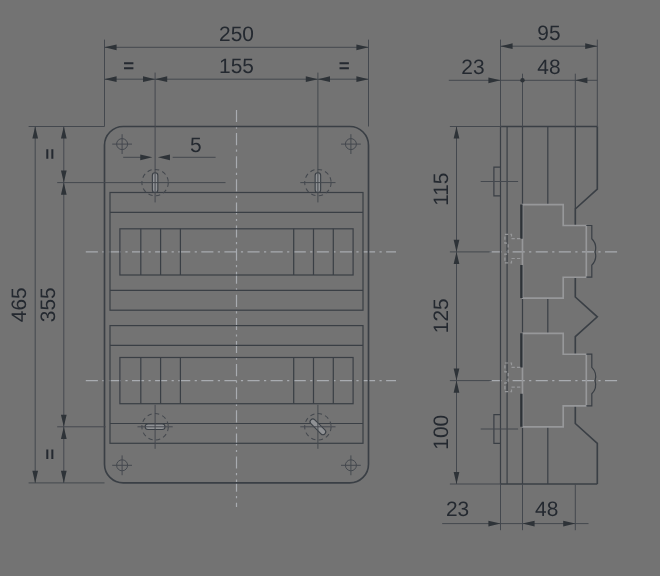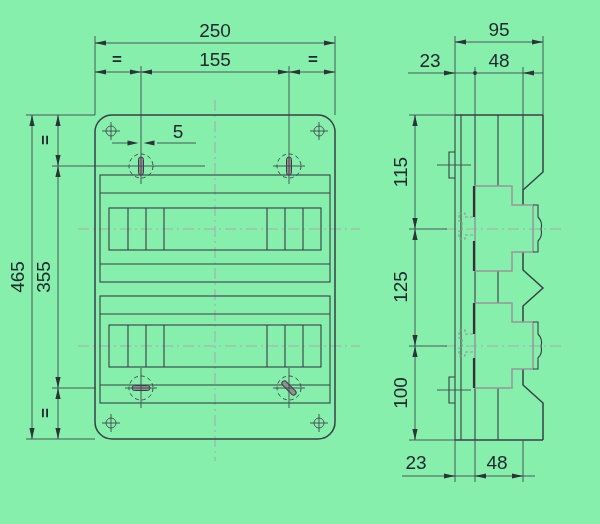--- a/index.html
+++ b/index.html
@@ -1,16 +1,16 @@
 <!DOCTYPE html>
 <html><head>
 <meta charset="utf-8">
 <style>
   html,body{margin:0;padding:0;background:#ffffff;}
-  .stage{width:600px;height:524px;background:#86efac;position:relative;overflow:hidden;}
+  .stage{width:600px;height:524px;background:#737373;position:relative;overflow:hidden;}
   svg{display:block;}
   .ln{stroke:#3a3f45;stroke-width:1.5;fill:none;stroke-linecap:butt;}
   .in{stroke:#3a3f45;stroke-width:1.1;fill:none;}
   .thin{stroke:#44484e;stroke-width:0.9;fill:none;}
   .cl{stroke:#a8abb0;stroke-width:1.1;fill:none;stroke-dasharray:11 4 2 4;}
   .dash{stroke:#44484e;stroke-width:0.95;fill:none;stroke-dasharray:4 3;}
   .gshape{stroke:#97989a;stroke-width:1.5;fill:none;}
   .gclip{stroke:#97989a;stroke-width:1.1;fill:none;stroke-dasharray:3 2;}
   .rail{stroke:#2e3338;stroke-width:2.2;fill:none;}
   .arr{fill:#2e3338;stroke:none;}

